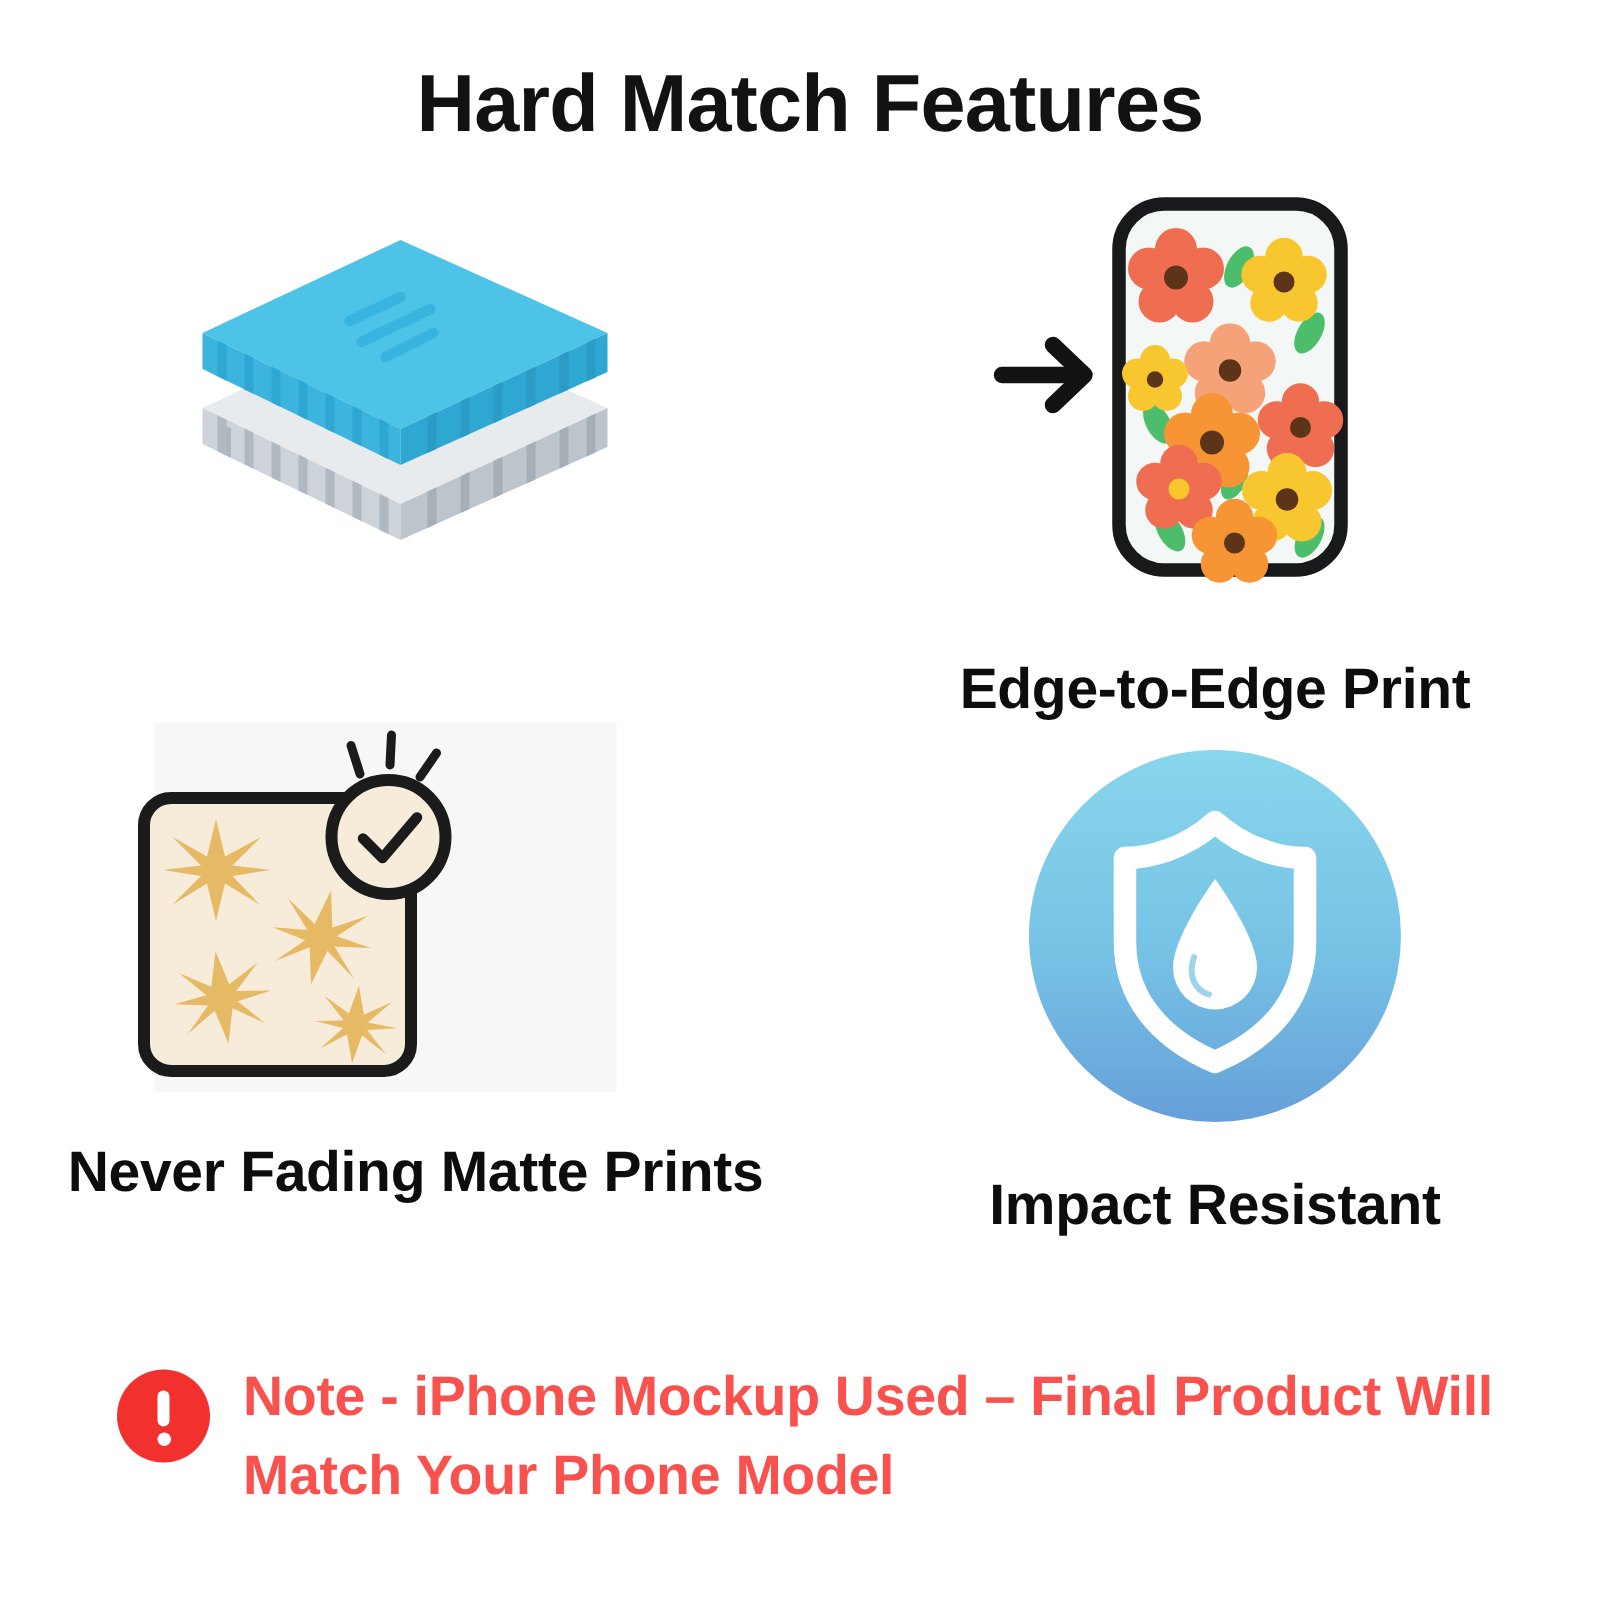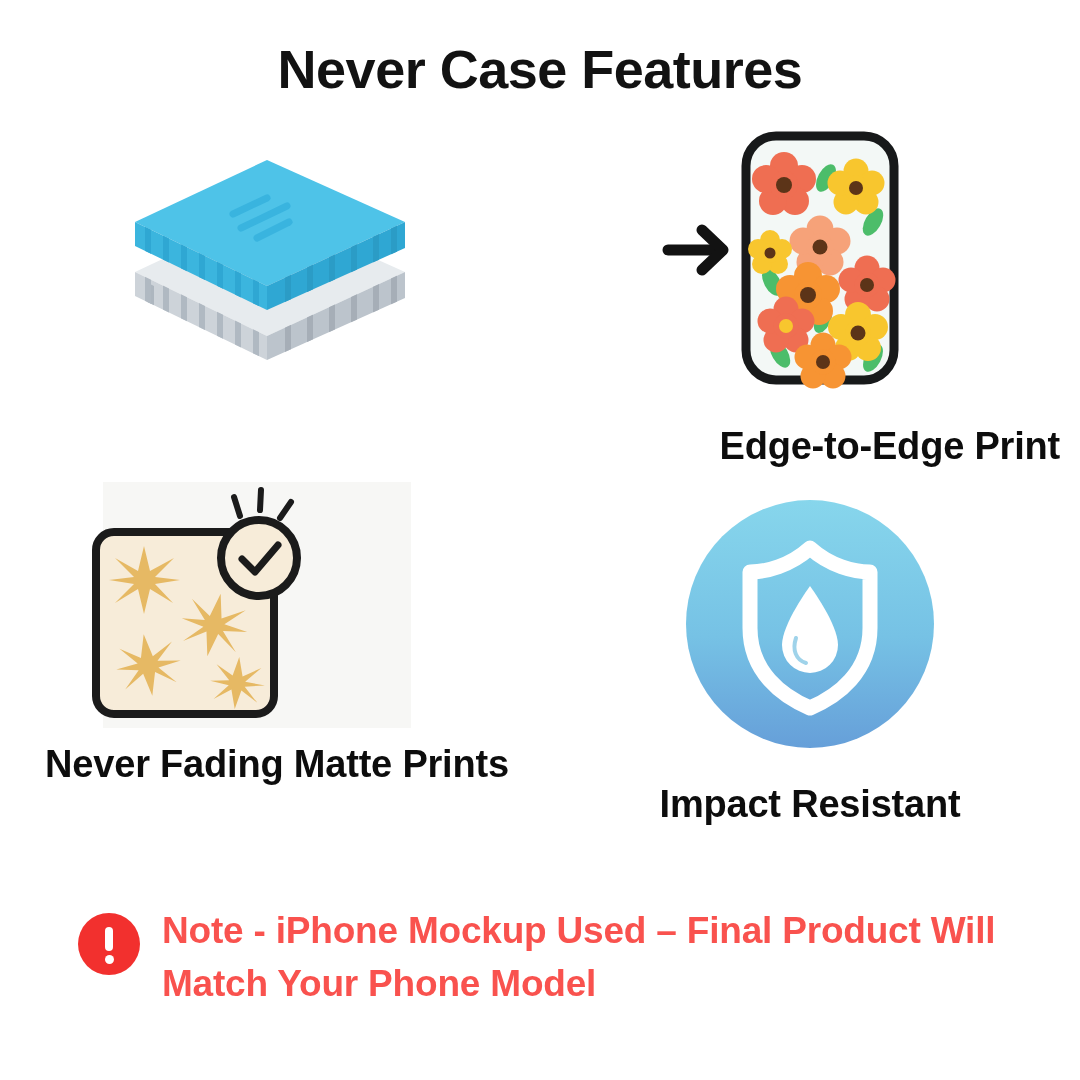--- a/index.html
+++ b/index.html
@@ -58,22 +58,22 @@
   #cell-edgeprint     { left: 560px; top: 130px; width: 500px; }
   #cell-neverfade     { left: 22px;  top: 480px; width: 510px; }
   #cell-impact        { left: 560px; top: 500px; width: 500px; }
 
   #cell-polycarbonate .feature-art { height: 218px; }
   #cell-edgeprint     .feature-art { height: 262px; }
   #cell-neverfade     .feature-art { height: 250px; }
   #cell-impact        .feature-art { height: 248px; }
 
   #cell-polycarbonate .feature-label { margin-top: 16px; }
-  #cell-edgeprint     .feature-label { margin-top: 26px; text-align: right; }
-  #cell-neverfade     .feature-label { margin-top: 6px; }
+  #cell-edgeprint     .feature-label { margin-top: 40px; }
+  #cell-neverfade     .feature-label { margin-top: 24px; }
   #cell-impact        .feature-label { margin-top: 28px; }
 
   
   .soft-panel {
     position: absolute;
     left: 81px;
     top: 2px;
     width: 308px;
     height: 246px;
     background: #f7f7f5;
@@ -131,21 +131,21 @@
     line-height: 1.42;
     color: #f9524e;
     letter-spacing: -0.2px;
   }
 </style>
 </head>
 <body>
 
 <div class="page">
 
-  <div class="title">Never Case Features</div>
+  <div class="title">Hard Match Features</div>
 
   <div class="feature" id="cell-polycarbonate">
     <div class="feature-art">
       <svg class="art-svg" width="320" height="218" viewBox="0 0 320 218" style="left:95px; top:0;">
         <defs>
           <clipPath id="botEdgeClip">
             <path d="M18 146 L150 210 L150 186 L18 122 Z"></path>
           </clipPath>
           <clipPath id="botRightClip">
             <path d="M150 210 L288 148 L288 122 L150 186 Z"></path>

